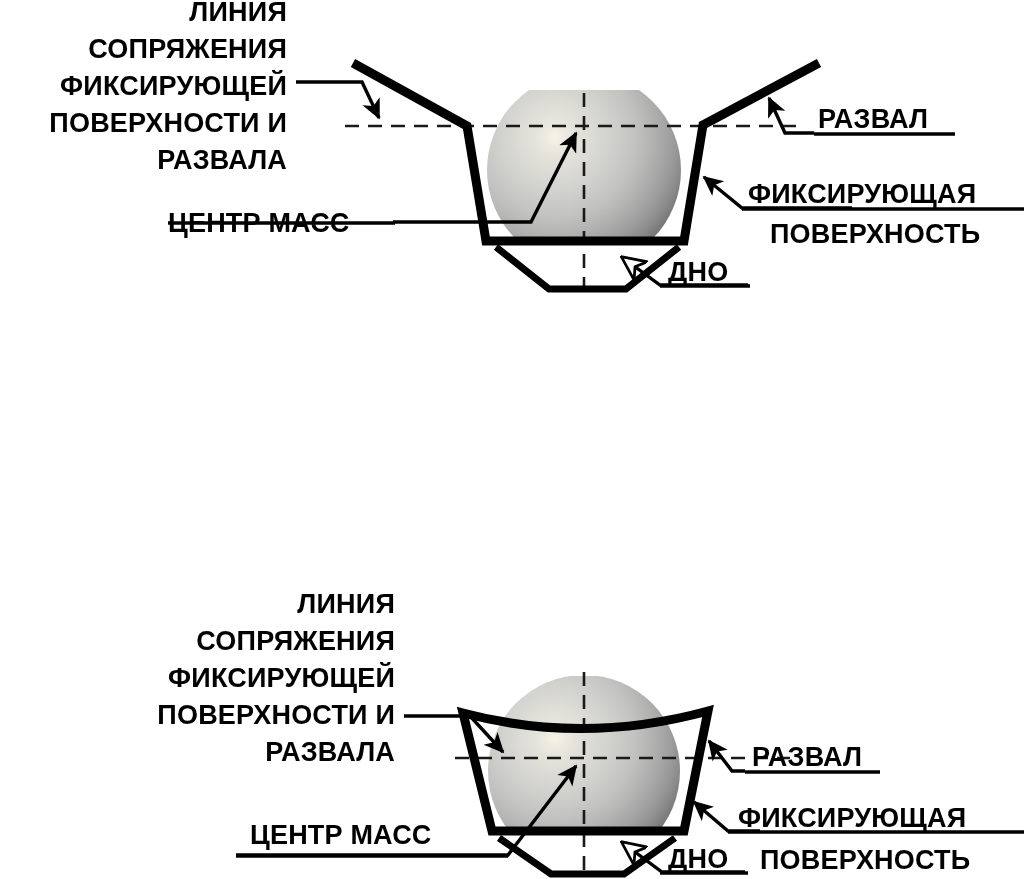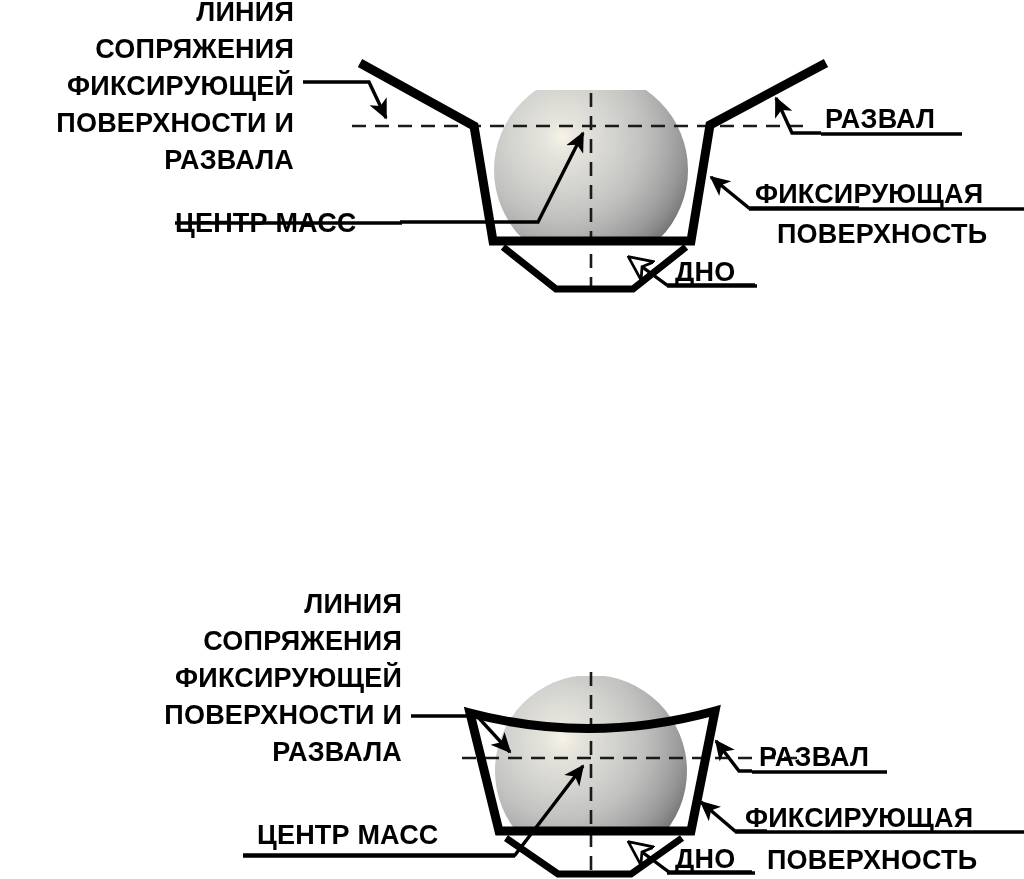--- a/index.html
+++ b/index.html
@@ -9,21 +9,21 @@
   }
   body {
     width: 1024px;
     height: 879px;
     font-family: "Liberation Sans", sans-serif;
     position: relative;
     overflow: hidden;
   }
   #stage {
     position: absolute;
-    left: 7px; top: 0;
+    left: 0; top: 0;
     width: 852px;
     height: 879px;
     text-align: right;
   }
   svg.diagram {
     position: absolute;
     left: 0; top: 0;
     width: 1024px;
     height: 879px;
     display: block;

